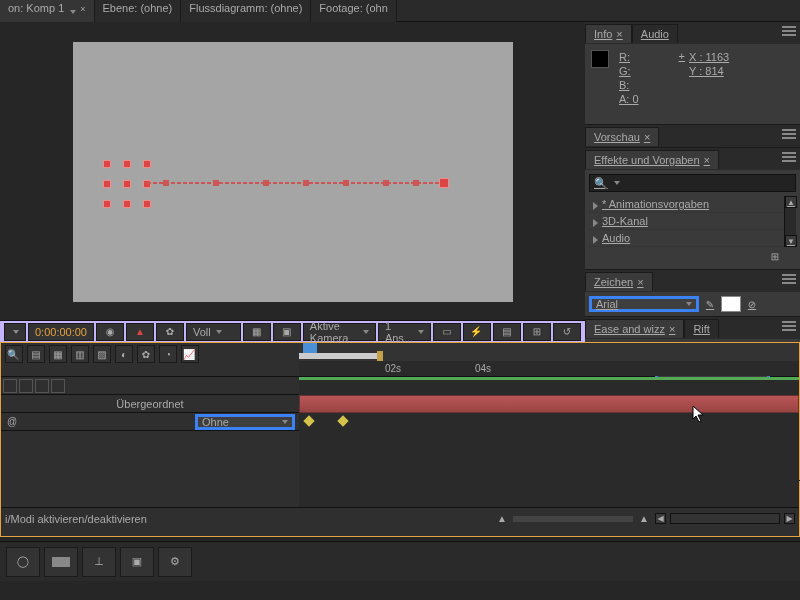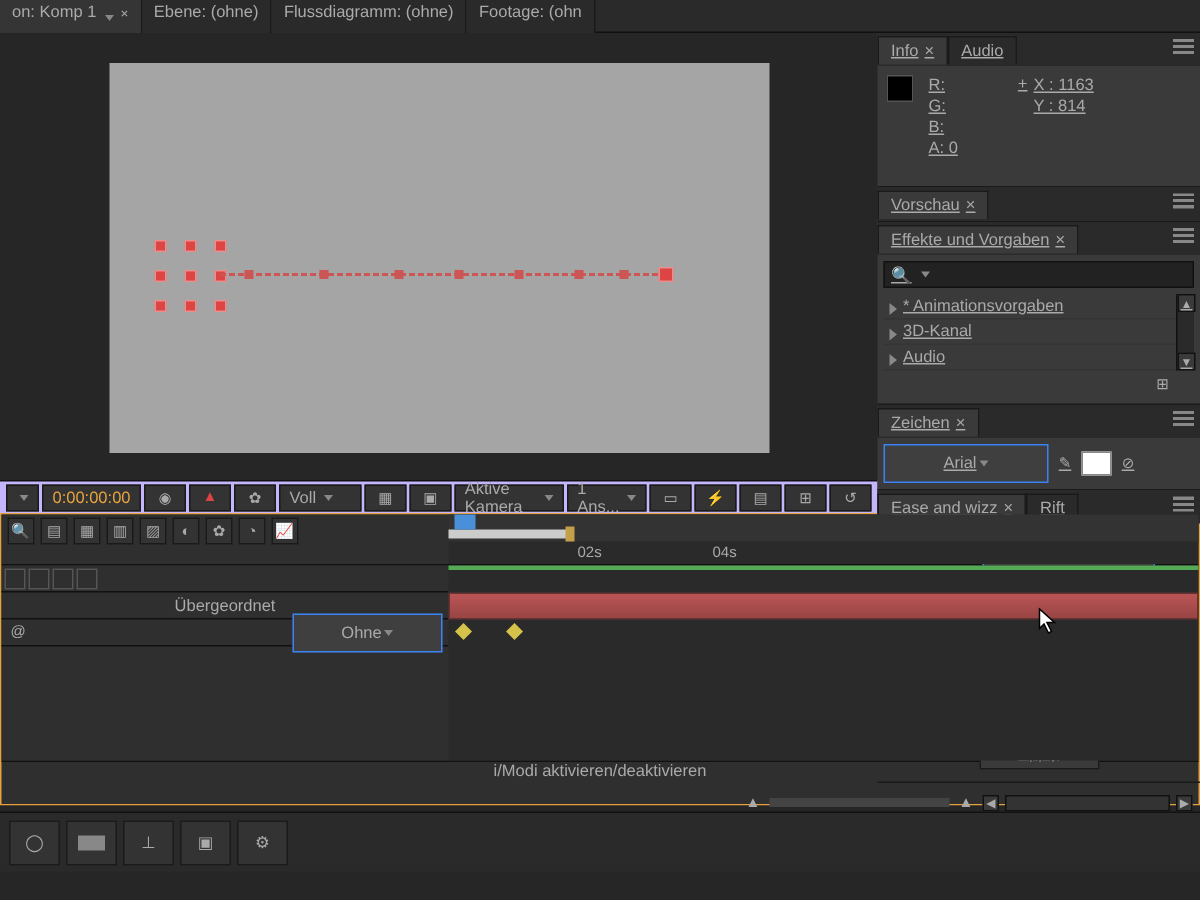--- a/index.html
+++ b/index.html
@@ -31,21 +31,21 @@
 .menu-lines { width: 14px; height: 10px; background: linear-gradient(to bottom,#888 0 2px,transparent 2px 4px,#888 4px 6px,transparent 6px 8px,#888 8px 10px); }
 .info-body { padding: 6px; height: 80px; display: flex; gap: 10px; }
 .swatch { width: 18px; height: 18px; background: #000; border: 1px solid #555; }
 .info-text { line-height: 14px; }
 .preset-body { padding: 4px; }
 .search-row { display: flex; gap: 2px; margin-bottom: 4px; }
 .search-box { flex: 1; height: 18px; background: #222; border: 1px solid #111; padding: 1px 4px; display: flex; align-items: center; gap: 4px; }
 .tree-row { padding: 2px 4px; display: flex; align-items: flex-end; gap: 4px; border-bottom: 1px solid rgba(0,0,0,.1); }
 .tri { width: 0; height: 0; border-top: 4px solid transparent; border-bottom: 4px solid transparent; border-left: 5px solid #888; }
 .zeichen-body { padding: 4px; display: flex; gap: 4px; align-items: center; }
-.select { height: 26px; background: #3f3f3f; border: 1px solid #3b82f6; padding: 0 4px; display: flex; align-items: center; justify-content: center; }
+.select { height: 16px; background: #3f3f3f; border: 3px solid #3b82f6; padding: 0 4px; display: flex; align-items: center; justify-content: space-between; }
 .ease-body { padding: 8px 10px; }
 .ease-row { display: flex; align-items: center; margin-bottom: 10px; }
 .ease-row label { width: 60px; }
 .ease-row .select { width: 115px; }
 .cb { width: 11px; height: 11px; border: 1px solid #666; background: #2a2a2a; margin-right: 6px; display:inline-block; }
 .apply-btn { width: 80px; height: 22px; background: #3a3a3a; border: 1px solid #1a1a1a; margin: 10px auto 0; display: flex; align-items: center; justify-content: center; }
 .timeline { height: 195px; background: #2f2f2f; border: 1px solid #e6a23c; }
 .tl-head { height: 34px; display: flex; border-bottom: 1px solid #111; }
 .tl-left { width: 298px; background: #2f2f2f; padding: 2px 4px; }
 .tl-icons { display: flex; gap: 4px; margin-bottom: 2px; }
@@ -59,21 +59,21 @@
 .tl-body { display: flex; height: 130px; }
 .tl-body-left { width: 298px; background: #2f2f2f; }
 .switches { height: 18px; display: flex; gap: 2px; padding: 2px; border-bottom: 1px solid #111; }
 .switches .sw { width: 14px; height: 14px; border: 1px solid #555; }
 .parent-row { height: 18px; border-bottom: 1px solid #111; display: flex; align-items: center; padding: 0 4px; }
 .parent-row .select { width: 100px; margin-left: auto; }
 .tl-body-right { flex: 1; background: #2a2a2a; position: relative; }
 .greenbar { position: absolute; top: 0; left: 0; right: 0; height: 3px; background: #5a5; }
 .redbar { position: absolute; top: 18px; left: 0; right: 0; height: 18px; background: linear-gradient(to bottom,#b55,#944); border: 1px solid #633; }
 .kf { position: absolute; width: 8px; height: 8px; background: #d4c24a; transform: rotate(45deg); top: 40px; }
-.tl-foot { height: 22px; display: flex; align-items: center; border-top: 1px solid #111; padding: 0 4px; gap: 8px; flex-direction: column; }
+.tl-foot { height: 22px; display: flex; align-items: center; border-top: 1px solid #111; padding: 0 4px; gap: 8px; }
 .bottom-toolbar { height: 40px; background: #2a2a2a; border-top: 1px solid #111; display: flex; align-items: center; gap: 4px; padding: 0 6px; }
 .big-btn { width: 34px; height: 30px; border: 1px solid #1a1a1a; background: #333; display: flex; align-items: center; justify-content: center; }
 .swatch-white { width: 20px; height: 16px; background: #fff; border: 1px solid #888; }
 .scroll-arrow { width: 11px; height: 11px; background: #3a3a3a; border: 1px solid #111; display: inline-flex; align-items: center; justify-content: center; font-size: 8px; }
 .cursor { position: absolute; left: 692px; top: 405px; pointer-events: none; z-index: 999; }
 .cursor svg { width: 16px; height: 20px; }
 .side-scroll { width: 12px; background:#2a2a2a; border-left:1px solid #111; display:flex; flex-direction:column; }
 .side-scroll .scroll-arrow{width:12px;height:12px;}
 </style>
 </head>

